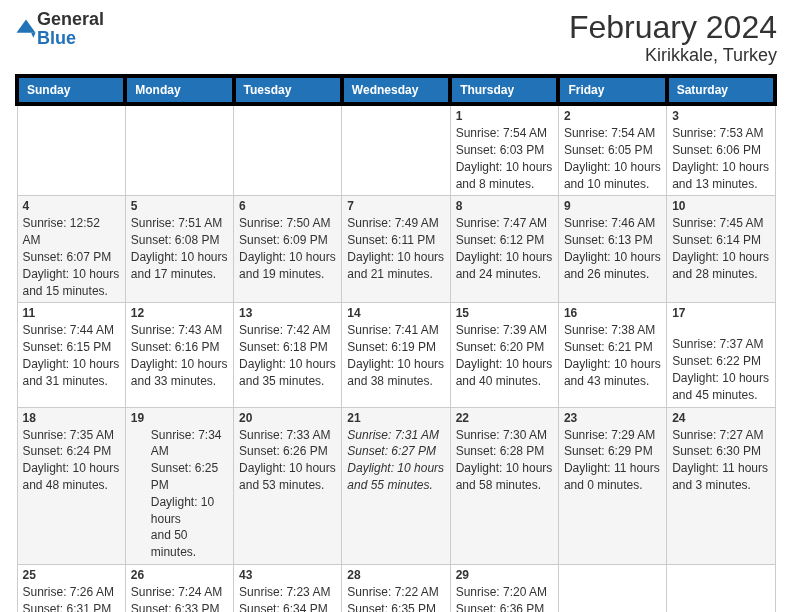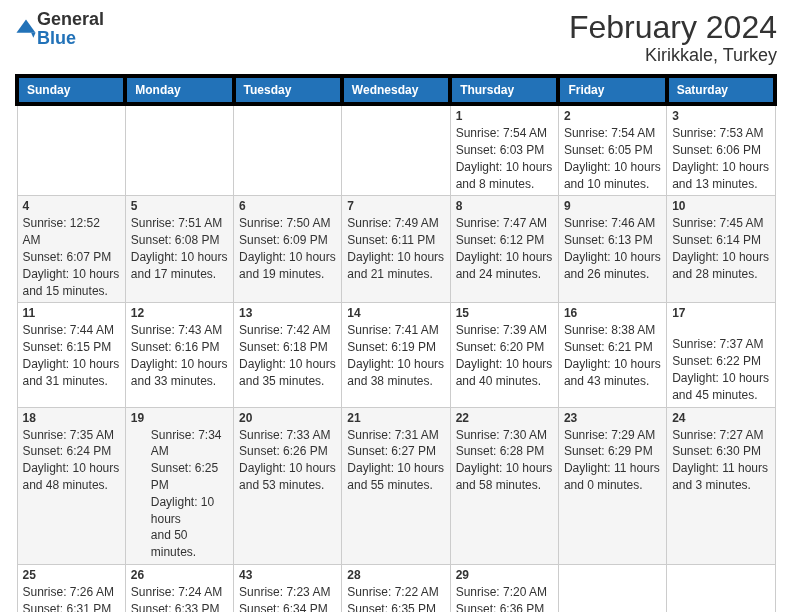--- a/index.html
+++ b/index.html
@@ -244,21 +244,21 @@
           </td>
           <td>
             <span class="day-number">15</span>
             <div class="day-info" style="white-space: pre-line;">Sunrise: 7:39 AM
 Sunset: 6:20 PM
 Daylight: 10 hours
 and 40 minutes.</div>
           </td>
           <td>
             <span class="day-number">16</span>
-            <div class="day-info" style="white-space: pre-line;">Sunrise: 8:38 AM
+            <div class="day-info" style="white-space: pre-line;">Sunrise: 7:38 AM
 Sunset: 6:21 PM
 Daylight: 10 hours
 and 43 minutes.</div>
           </td>
           <td>
             <span class="day-number">17</span>
             <div class="day-info" style="white-space: pre-line; margin-top: 16px;">Sunrise: 7:37 AM
 Sunset: 6:22 PM
 Daylight: 10 hours
 and 45 minutes.</div>
@@ -281,21 +281,21 @@
           </td>
           <td>
             <span class="day-number">20</span>
             <div class="day-info" style="white-space: pre-line;">Sunrise: 7:33 AM
 Sunset: 6:26 PM
 Daylight: 10 hours
 and 53 minutes.</div>
           </td>
           <td>
             <span class="day-number">21</span>
-            <div class="day-info" style="white-space: pre-line;">Sunrise: 7:31 AM
+            <div class="day-info" style="white-space: pre-line; font-style: italic;">Sunrise: 7:31 AM
 Sunset: 6:27 PM
 Daylight: 10 hours
 and 55 minutes.</div>
           </td>
           <td>
             <span class="day-number">22</span>
             <div class="day-info" style="white-space: pre-line;">Sunrise: 7:30 AM
 Sunset: 6:28 PM
 Daylight: 10 hours
 and 58 minutes.</div>

